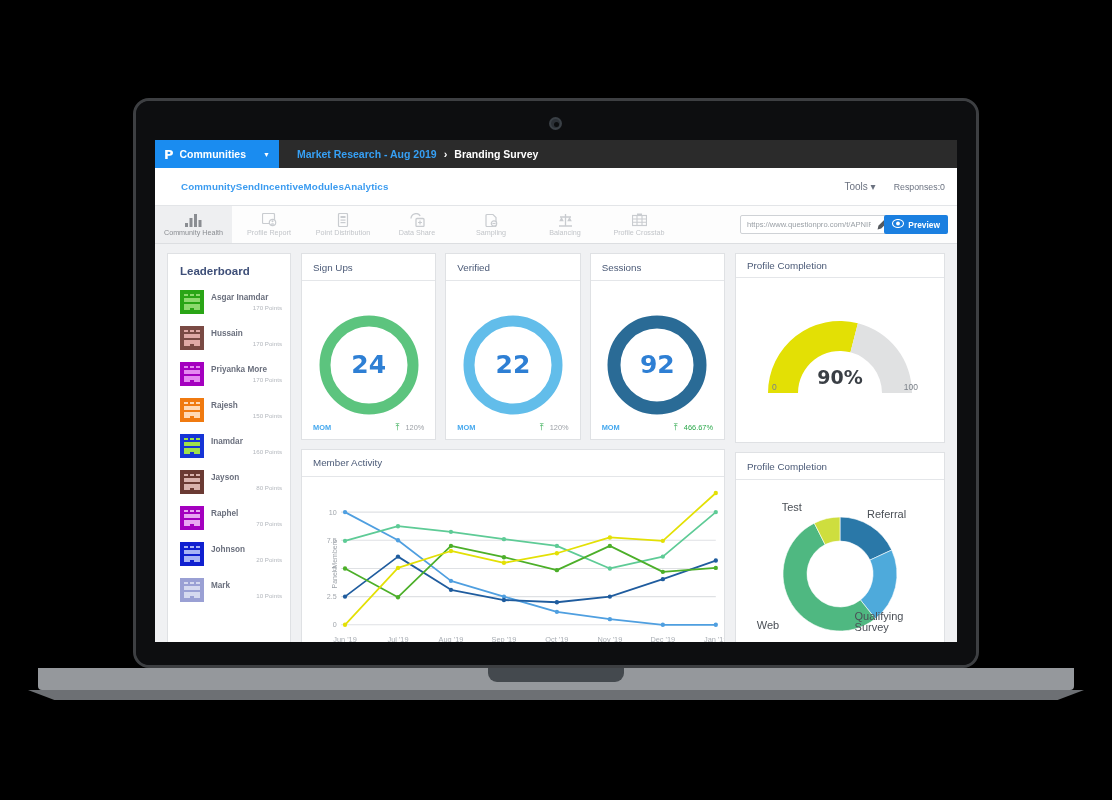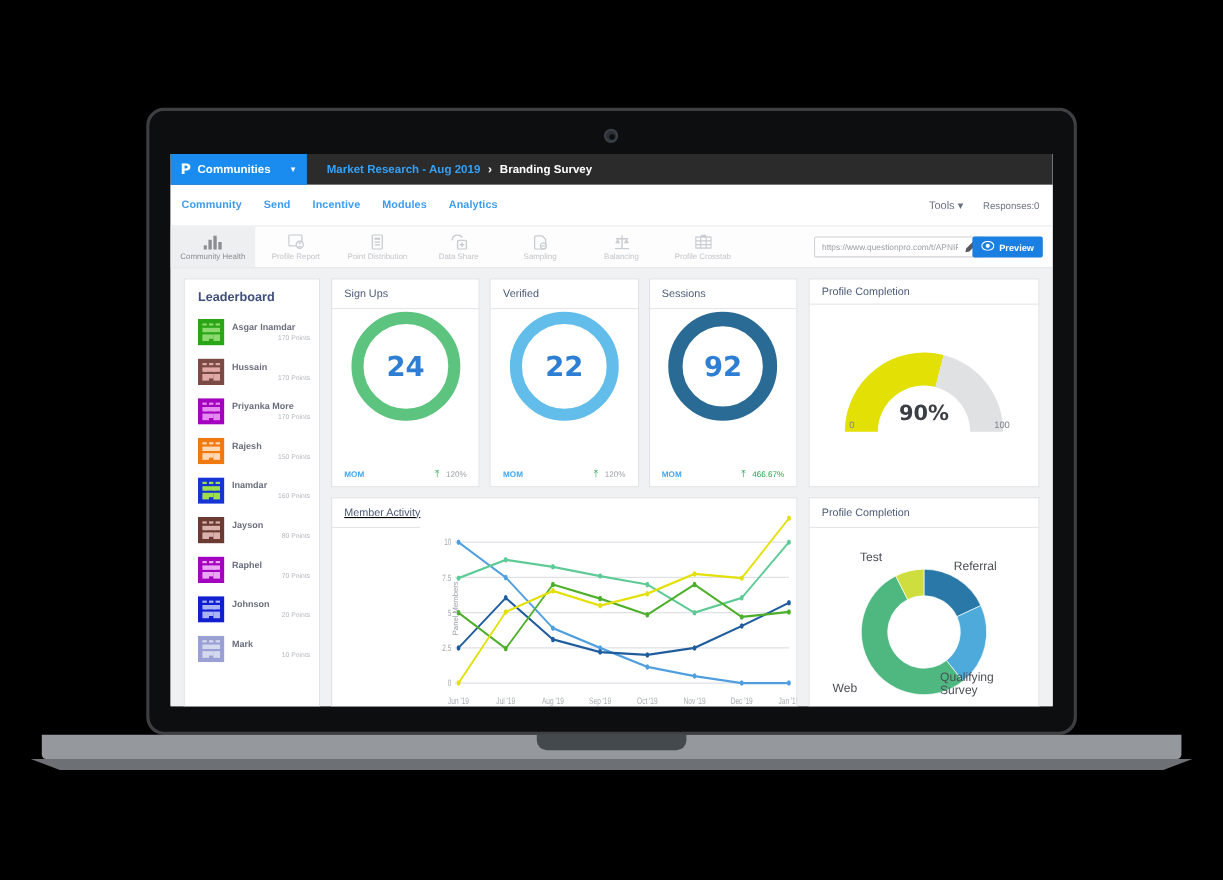--- a/index.html
+++ b/index.html
@@ -74,21 +74,21 @@
   .brand-logo { font-size: 13px; font-weight: bold; font-family: "DejaVu Sans", sans-serif; }
   .brand-caret { margin-left: auto; margin-right: 9px; font-size: 7px; }
   .crumbs { display:flex; align-items:center; gap:7px; padding-left: 18px; font-size: 10.5px; }
   .crumb-link { color: #36a0f5; font-weight: bold; cursor: pointer; }
   .crumb-sep { color: #ffffff; font-size: 11px; font-weight: bold; }
   .crumb-cur { color: #ffffff; font-weight: bold; }
 
   
   .navbar {
     height: 38px; background: #fff; border-bottom: 1px solid #e3e5e8;
-    display: flex; align-items: center; padding-left: 10px; gap: 20px;
+    display: flex; align-items: center; padding-left: 26px; 
   }
   .nav-item { color: #3c9cf0; font-size: 9.8px; font-weight: bold; cursor: pointer; letter-spacing: .1px;}
   .nav-right { margin-left: auto; display:flex; align-items:center; gap: 18px; padding-right: 12px; }
   .nav-tools { color:#6b7280; font-size: 10px; cursor:pointer;}
   .nav-resp { color:#6b7280; font-size: 8.8px; }
 
   
   .toolbar {
     height: 38px; background: #fdfdfd; border-bottom: 1px solid #dcdee1;
     display: flex; align-items: stretch; position: relative;
@@ -140,37 +140,37 @@
   .lb-row { display:flex; align-items:center; gap:7px; padding: 2px 8px 2px 12px; height: 36px; cursor:pointer;}
   .av { width: 24px; height: 24px; flex-shrink:0; }
   .lb-txt { flex:1; min-width:0; }
   .lb-name { color:#6a6f7d; font-size: 8.2px; font-weight: bold; line-height: 1.1; }
   .lb-pts { color:#b3b7bd; font-size: 6.2px; text-align:right; margin-top: 2px; }
 
   
   .mid { flex: 1; display:flex; flex-direction:column; gap: 9px; }
   .stat-row { display:flex; gap: 9px; height: 190px; }
   .stat { flex:1; display:flex; flex-direction:column; }
-  .stat-body { flex:1; position:relative; display:flex; align-items:flex-start; justify-content:center; }
+  .stat-body { flex:1; position:relative; display:flex; align-items:flex-end; justify-content:center; }
   .donut-wrap { position:relative; width: 104px; height:104px; }
   .donut-val {
     position:absolute; inset:0; display:flex; align-items:center; justify-content:center;
     color:#2e7fd4; font-size: 25px; font-weight: bold; font-family:"DejaVu Sans", sans-serif;
   }
   .mom {
     height: 22px; display:flex; align-items:center; padding: 0 11px; font-size: 7.4px;
   }
   .mom-lbl { color:#45a8ee; font-weight:bold; }
   .mom-right { margin-left:auto; display:flex; align-items:center; gap:6px; }
   .mom-arrow { color:#2aa84a; font-size: 9px; }
   .mom-pct { color:#9ea2a8; }
   .mom-pct.green { color:#2aa84a; }
 
   
-  .activity { flex:1; display:flex; flex-direction:row;text-decoration:underline; }
+  .activity { flex:1; display:flex; flex-direction:column; }
   .activity-body { flex:1; position:relative; }
   .ylabel {
     position:absolute; left: 8px; top: 50%; transform: translateY(-50%) rotate(-90deg);
     color:#9ca1a8; font-size: 7px; white-space: nowrap;
   }
 
   
   .right { width: 210px; display:flex; flex-direction:column; gap: 9px; }
   .gauge-card { height: 190px; display:flex; flex-direction:column; }
   .gauge-body { flex:1; position:relative; }

